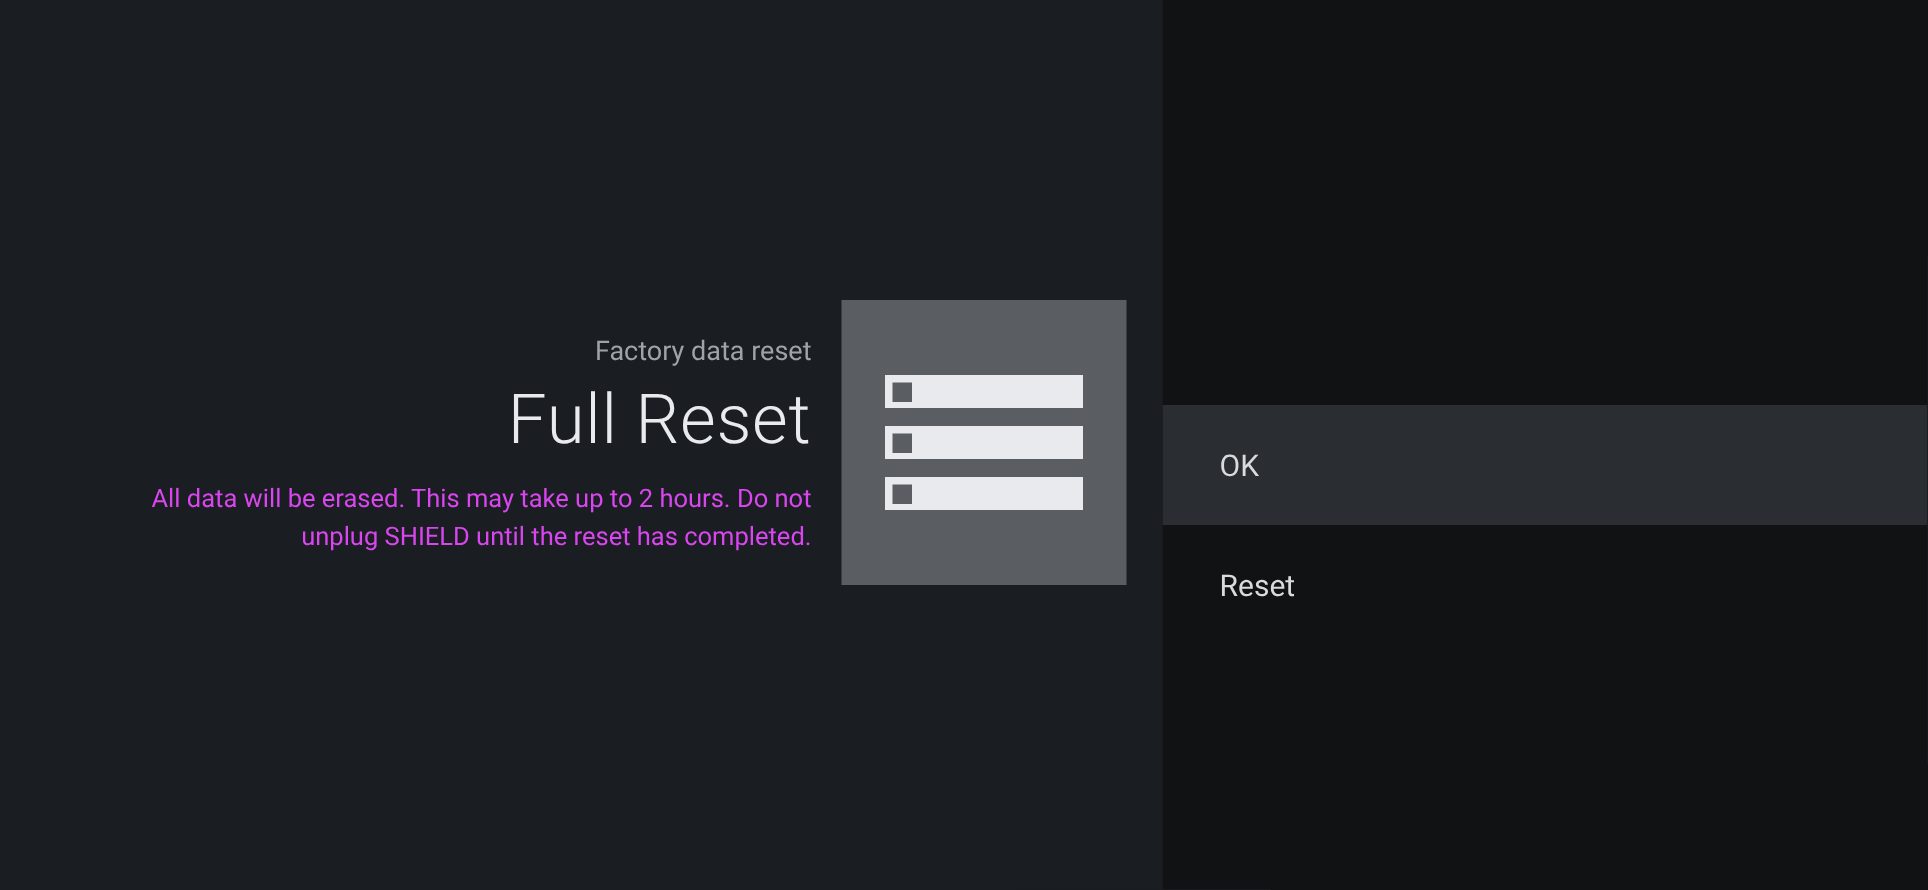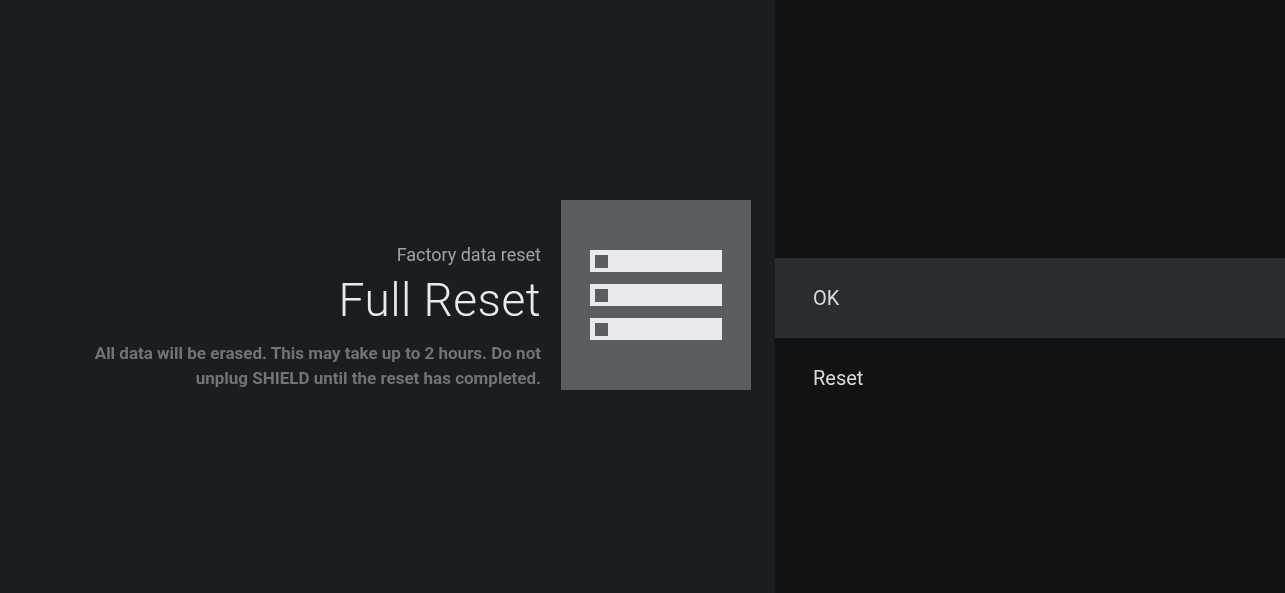--- a/index.html
+++ b/index.html
@@ -34,33 +34,32 @@
     .text-block {
       text-align: right;
       margin-right: 20px;
       padding-top: 24px;
     }
     .breadcrumb {
       color: #9ea3a8;
       font-size: 18px;
       font-weight: 400;
       margin-bottom: 8px;
-      margin-top: 20px;
     }
     .title {
       color: #e8eaed;
       font-size: 46px;
       font-weight: 300;
       margin-bottom: 14px;
       letter-spacing: 0.5px;
     }
     .description {
-      color: #737373;
+      color: #d946ef;
       font-size: 17px;
-      font-weight: 700;
+      font-weight: 400;
       line-height: 1.45;
       max-width: 460px;
     }
     .icon-box {
       width: 190px;
       height: 190px;
       background: #5a5e63;
       display: flex;
       align-items: center;
       justify-content: center;
@@ -97,20 +96,21 @@
       height: 80px;
       display: flex;
       align-items: center;
       padding-left: 38px;
       font-size: 20px;
       color: #d8dadc;
       cursor: pointer;
     }
     .option.selected {
       background: #2a2d31;
+      margin-top: 12px;
     }
   </style>
 </head>
 <body>
 
 <div class="left-panel">
   <div class="content-block">
     <div class="text-block">
       <div class="breadcrumb">Factory data reset</div>
       <div class="title">Full Reset</div>

